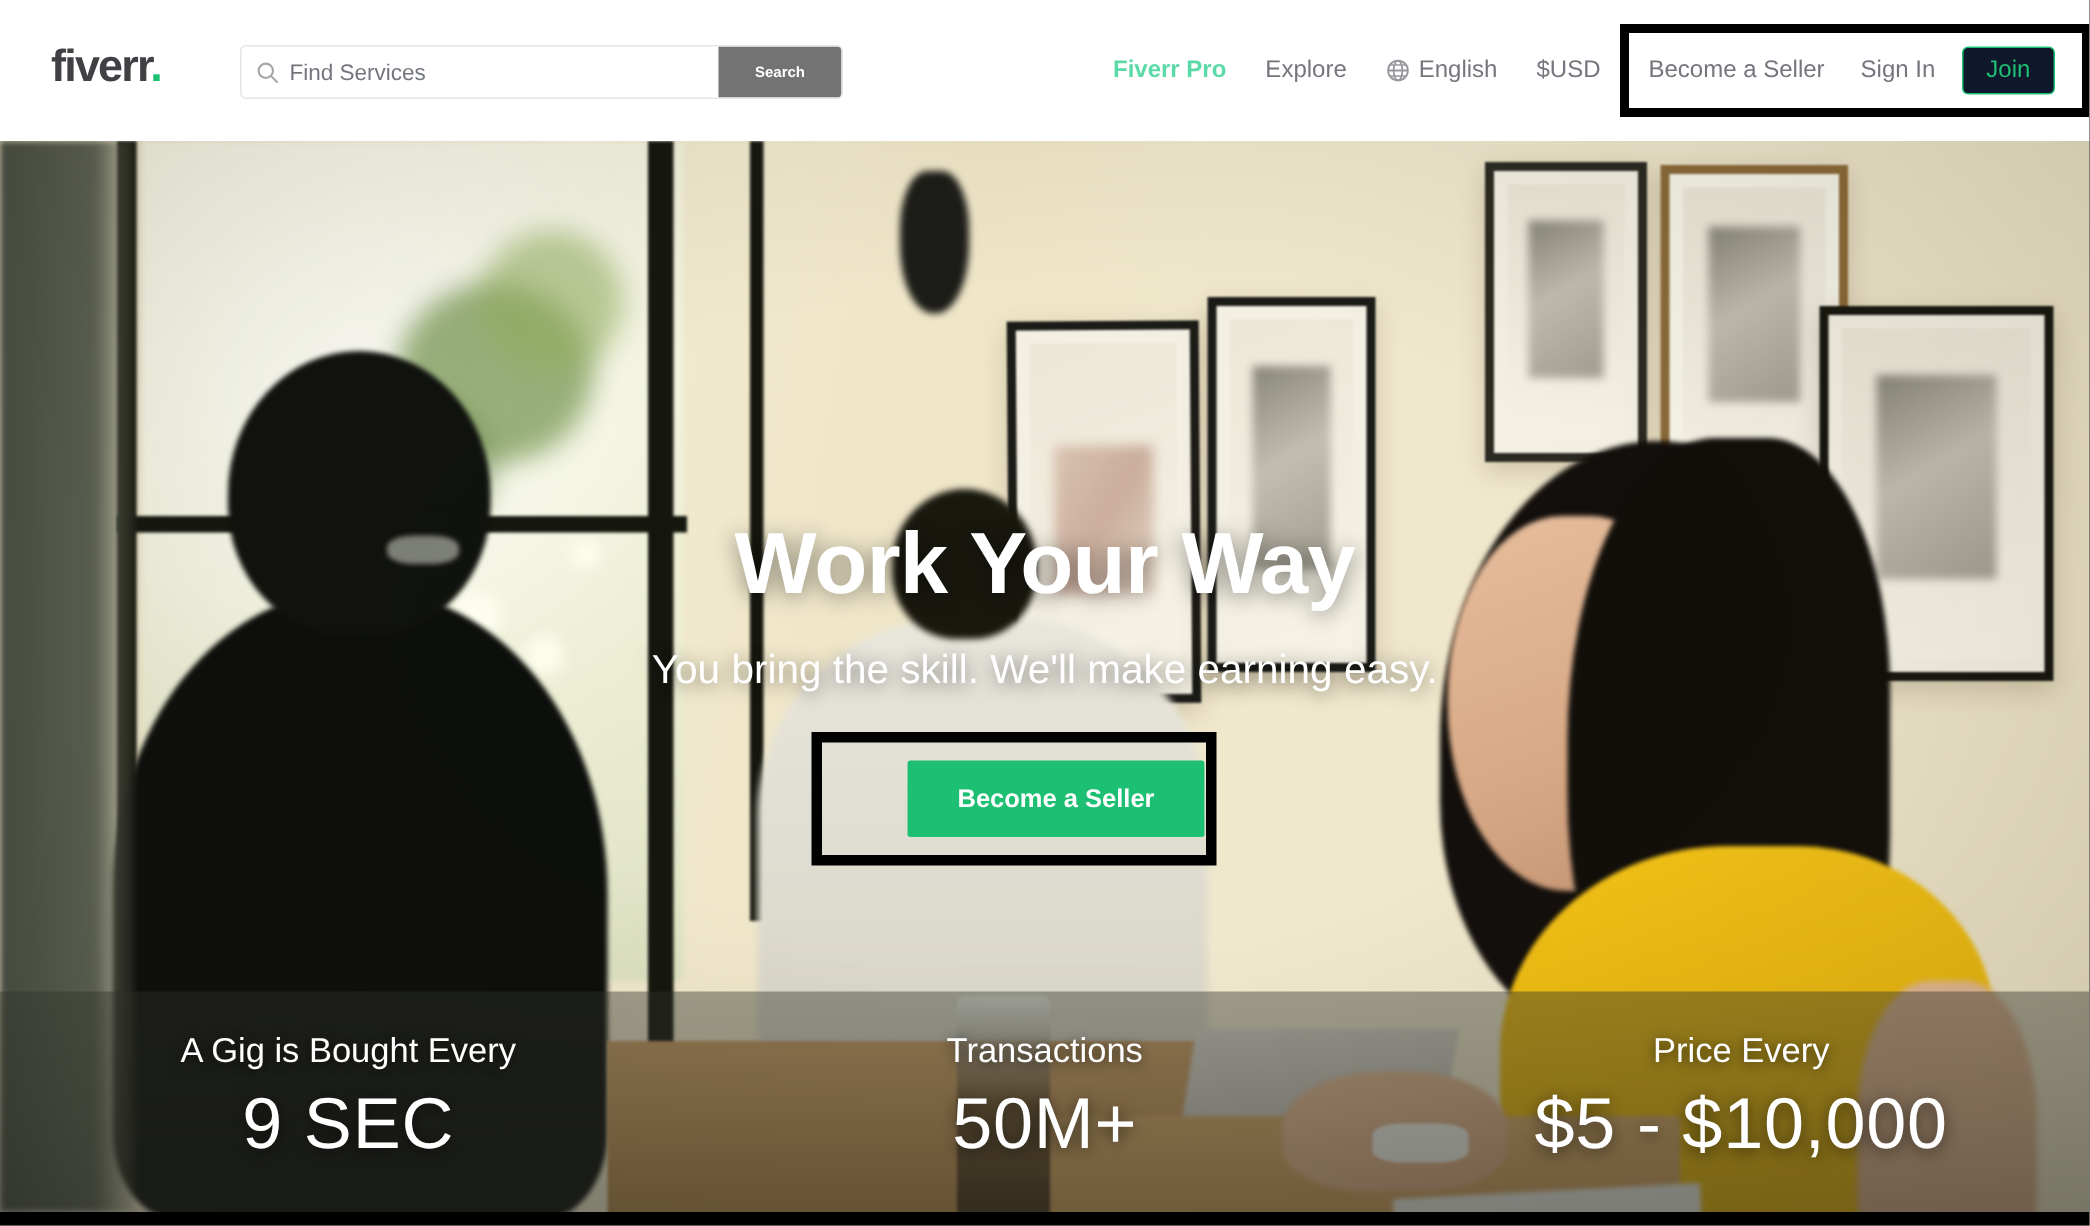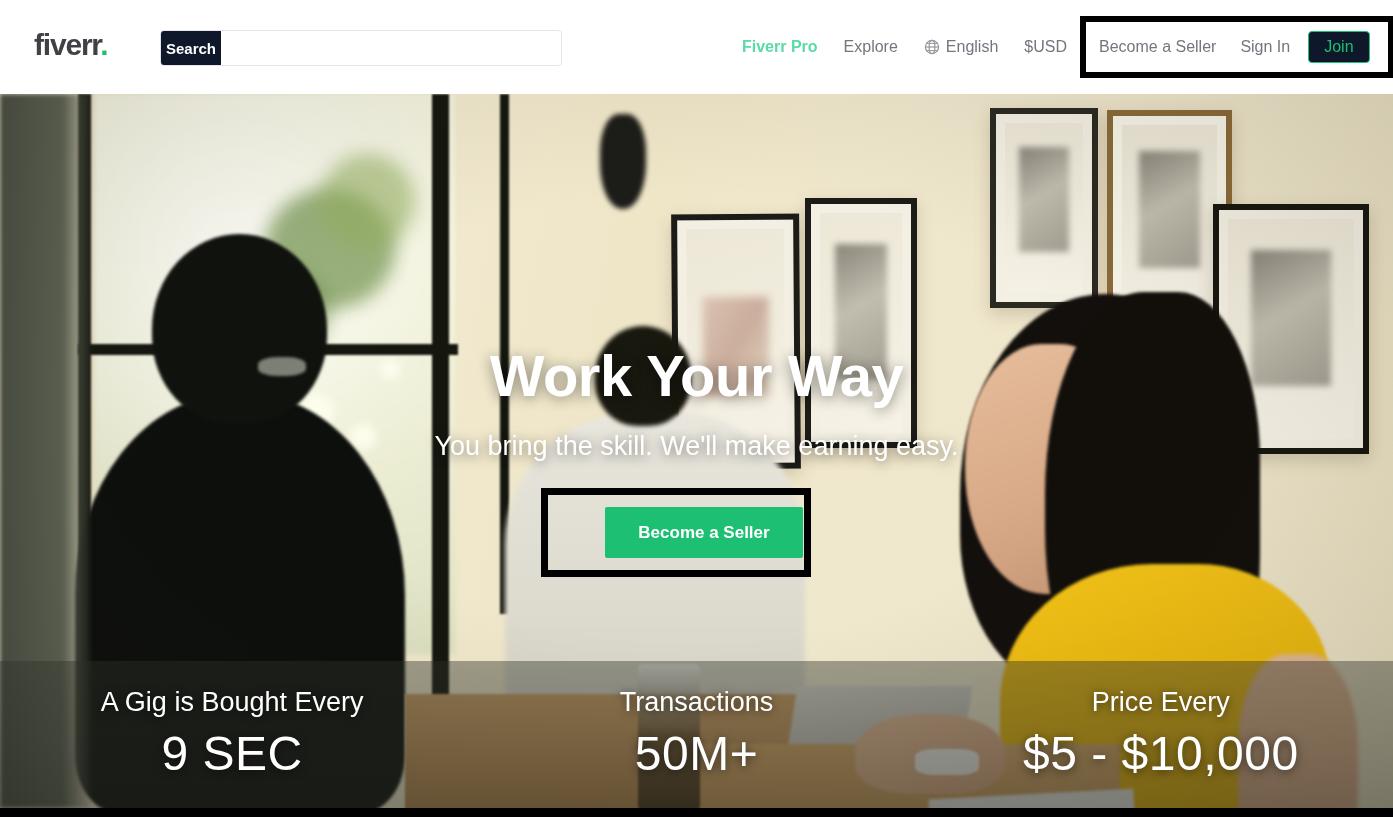--- a/index.html
+++ b/index.html
@@ -57,26 +57,26 @@
   #search-input {
     flex:1; border:none; outline:none;
     font-family:"Liberation Sans", sans-serif;
     font-size:15px;
     color:#62646a;
     background:transparent;
     height:100%;
   }
   #search-input::placeholder { color:#74767e; opacity:1; }
   #search-btn {
-    width:60px;
-    background:#0f172a;
+    width:82px;
+    background:#737373;
     color:#fff;
     border:none;
     font-family:"Liberation Sans", sans-serif;
-    font-size:15px;
+    font-size:10px;
     font-weight:bold;
     cursor:pointer;
   }
 
   
   #nav {
     position:absolute; right:0; top:0;
     height:94px;
     display:flex; align-items:center;
     padding-right:14px;
@@ -372,21 +372,21 @@
     display:flex;
     z-index:22;
   }
   .stat {
     flex:1;
     display:flex; flex-direction:column;
     align-items:center;
     padding-top:28px;
   }
   .stat-label {
-    font-size:27px;
+    font-size:23px;
     color:#fff;
     text-shadow:0 1px 8px rgba(0,0,0,.6);
     line-height:1;
   }
   .stat-value {
     margin-top:14px;
     font-size:48px;
     color:#fff;
     text-shadow:0 2px 10px rgba(0,0,0,.55);
     line-height:1;
@@ -403,20 +403,27 @@
 </head>
 <body>
 
 <div id="page">
 
   <div id="header">
 
     <div id="logo"><span>fiverr</span><span class="dot">.</span></div>
 
     <div id="search-wrap">
+      <div id="search-field">
+        <svg id="search-icon" viewBox="0 0 16 16">
+          <circle cx="6.6" cy="6.6" r="5.1" fill="none" stroke="#95979d" stroke-width="1.5"></circle>
+          <line x1="10.4" y1="10.4" x2="14.6" y2="14.6" stroke="#95979d" stroke-width="1.5" stroke-linecap="round"></line>
+        </svg>
+        <input id="search-input" type="text" placeholder="Find Services" style="">
+      </div>
       <button id="search-btn">Search</button>
     </div>
 
     <div id="nav">
       <span class="nav-item" id="nav-pro">Fiverr Pro</span>
       <span class="nav-gap"></span>
       <span class="nav-item">Explore</span>
       <span class="nav-gap"></span>
       <span class="nav-item">
         <svg id="globe-icon" viewBox="0 0 16 16">

